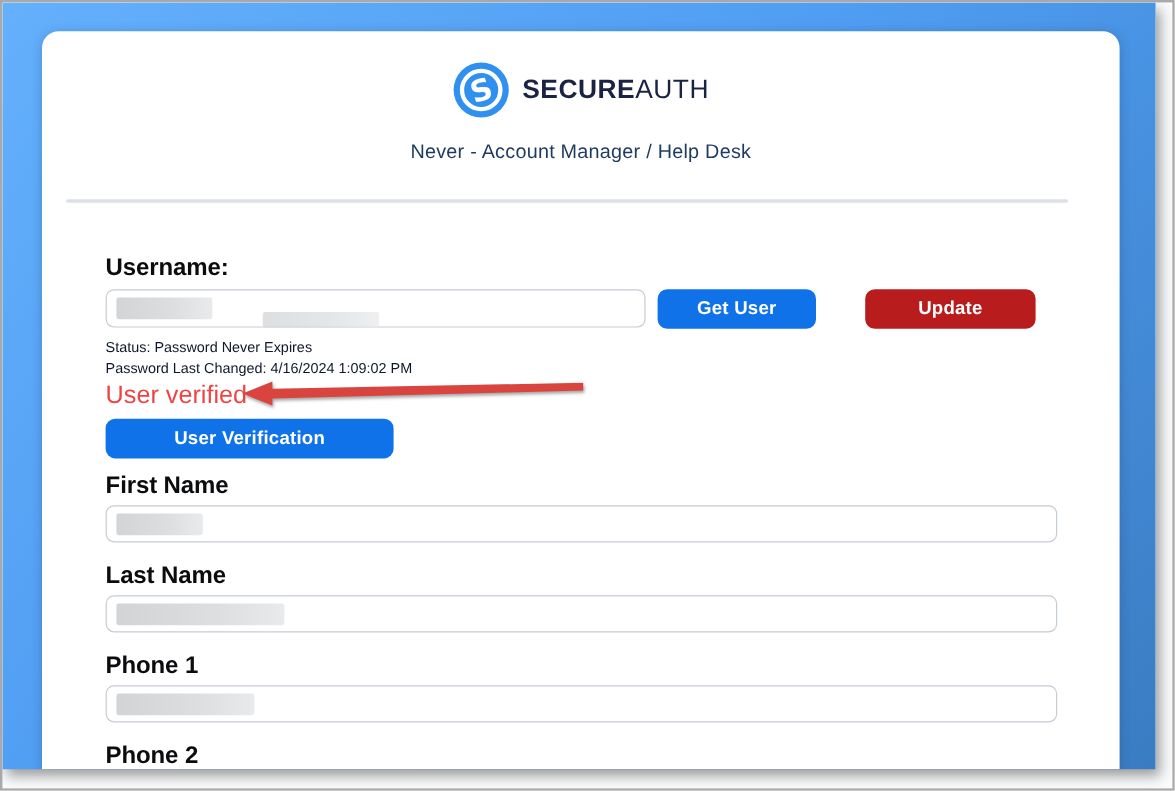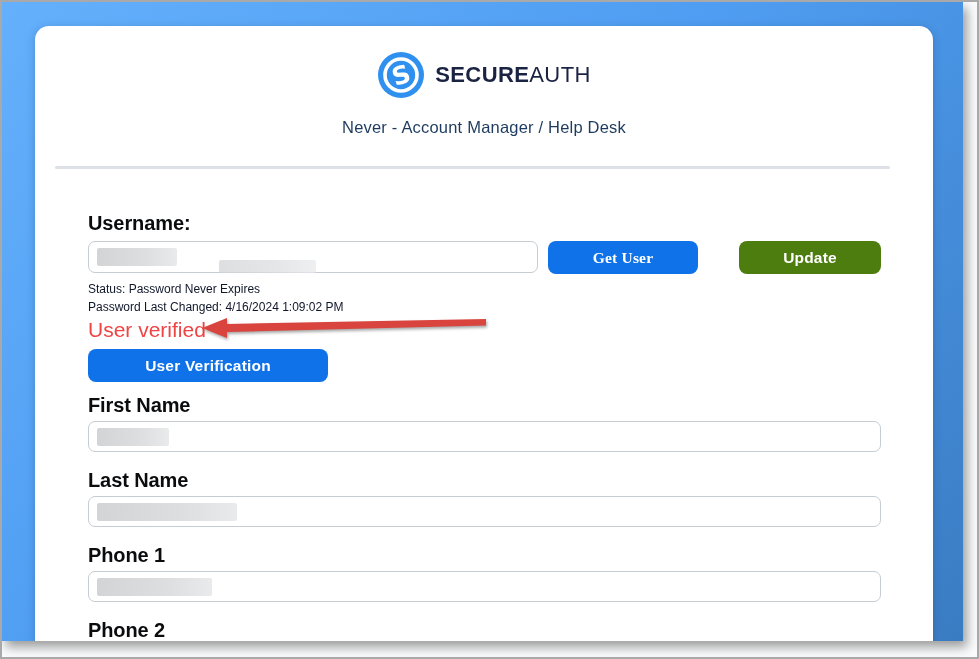--- a/index.html
+++ b/index.html
@@ -62,22 +62,22 @@
   .redact.f3 { width:115px; }
   .redact.f4 { width:118px; }
 
   .btn {
     border:none; border-radius:8px; height:33px; color:#ffffff;
     font-family:"Liberation Sans", sans-serif;
     font-size:15.5px; font-weight:700; letter-spacing:.2px; cursor:pointer;
     display:flex; align-items:center; justify-content:center;
   }
   .btn-blue { background:#0f72e8; }
-  .btn-green { background:#4d7c0f; }
-  .btn-get-user { width:150px; margin-left:10px;font-family:Liberation Serif, serif; }
+  .btn-green { background:#b91c1c; }
+  .btn-get-user { width:132px; margin-left:10px; }
   .btn-update { width:142px; margin-left:41px; }
   .btn-verification { width:240px; margin-top:13px; }
 
   .status-block { margin-top:7px; font-size:12px; line-height:17.5px; color:#0f172a; }
 
   .verified-row { position:relative; margin-top:2px; font-size:21px; color:#ef4444; height:18px; }
   .arrow-svg {
     position:absolute; left:112px; top:-3px;
     filter:drop-shadow(1.5px 2.5px 1.5px rgba(0,0,0,.35));
   }

